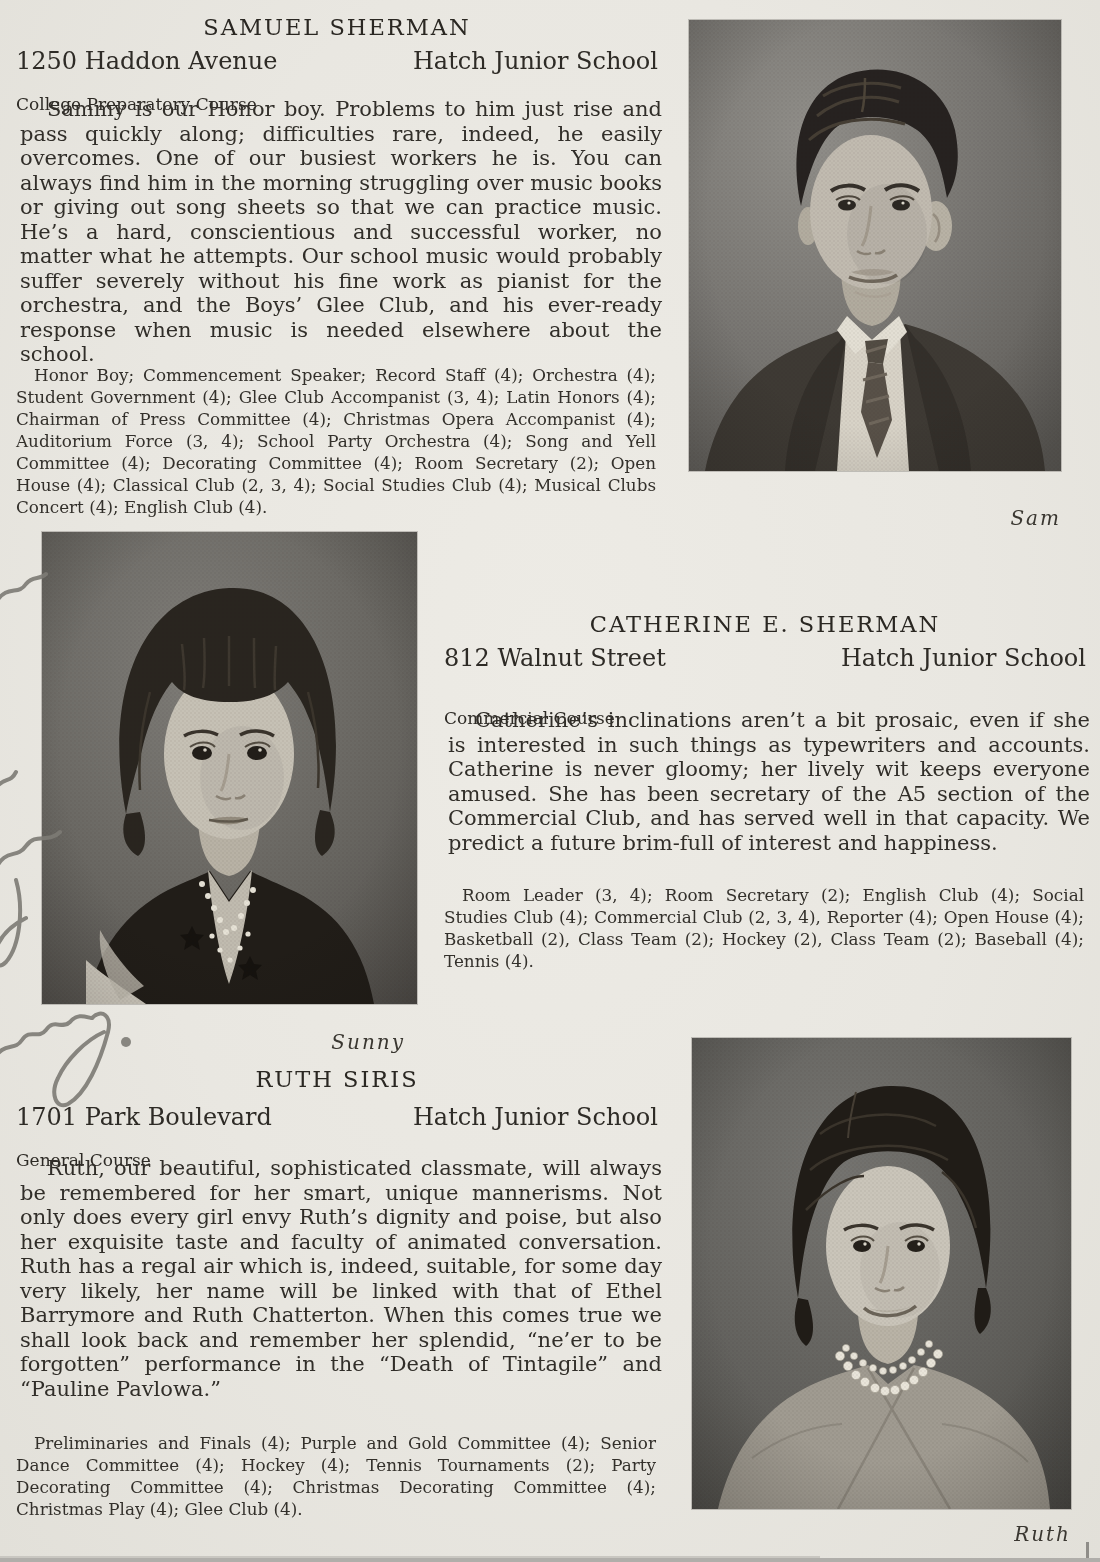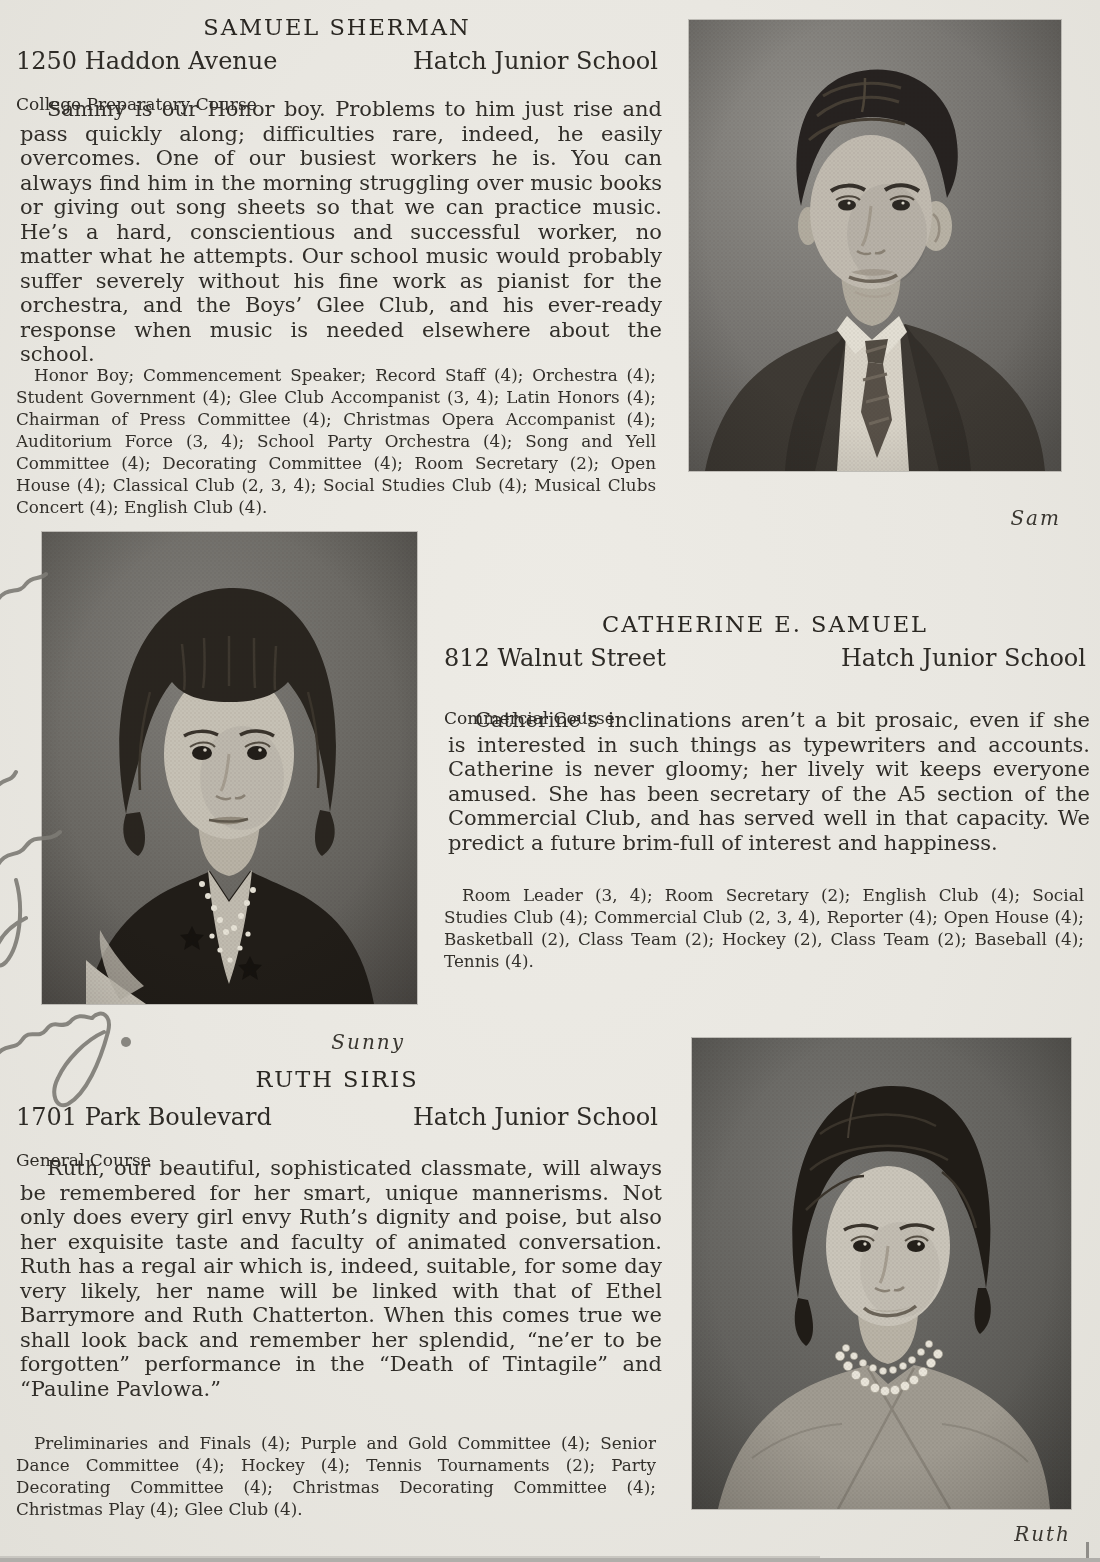--- a/index.html
+++ b/index.html
@@ -186,21 +186,21 @@
             <circle cx="206" cy="402" r="2.6"></circle>
         </g>
         <path d="M150,394 l4,8 8,1 -6,6 2,9 -8,-5 -8,5 2,-9 -6,-6 8,-1 Z" fill="#15120e"></path>
         <path d="M208,424 l4,8 8,1 -6,6 2,9 -8,-5 -8,5 2,-9 -6,-6 8,-1 Z" fill="#15120e"></path>
         <rect width="375" height="472" fill="url(#htSun)"></rect>
         <rect width="375" height="472" fill="url(#vinSun)"></rect>
       </svg>
     </div>
     <div class="caption abs" style="left:30px;top:1030px;width:375px;">Sunny</div>
 
-    <h2 class="name abs" style="left:444px;top:611px;width:642px;">CATHERINE E. SAMUEL</h2>
+    <h2 class="name abs" style="left:444px;top:611px;width:642px;">CATHERINE E. SHERMAN</h2>
     <div class="addr-row abs" style="left:444px;top:644px;width:642px;">
       <span>812 Walnut Street</span>
       <span>Hatch Junior School</span>
     </div>
     <div class="course abs" style="left:444px;top:688px;width:642px;">Commercial Course</div>
     <p class="bio abs" style="left:444px;top:704px;width:642px;">Catherine’s inclinations aren’t a bit prosaic, even if she is interested in such things as typewriters and accounts.  Catherine is never gloomy; her lively wit keeps everyone amused.  She has been secretary of the A5 section of the Commercial Club, and has served well in that capacity.  We predict a future brim-full of interest and happiness.</p>
     <p class="activities abs" style="left:444px;top:884px;width:640px;">Room Leader (3, 4); Room Secretary (2); English Club (4); Social Studies Club (4); Commercial Club (2, 3, 4), Reporter (4); Open House (4); Basketball (2), Class Team (2); Hockey (2), Class Team (2); Baseball (4); Tennis (4).</p>
   </section>
 
   <section>

